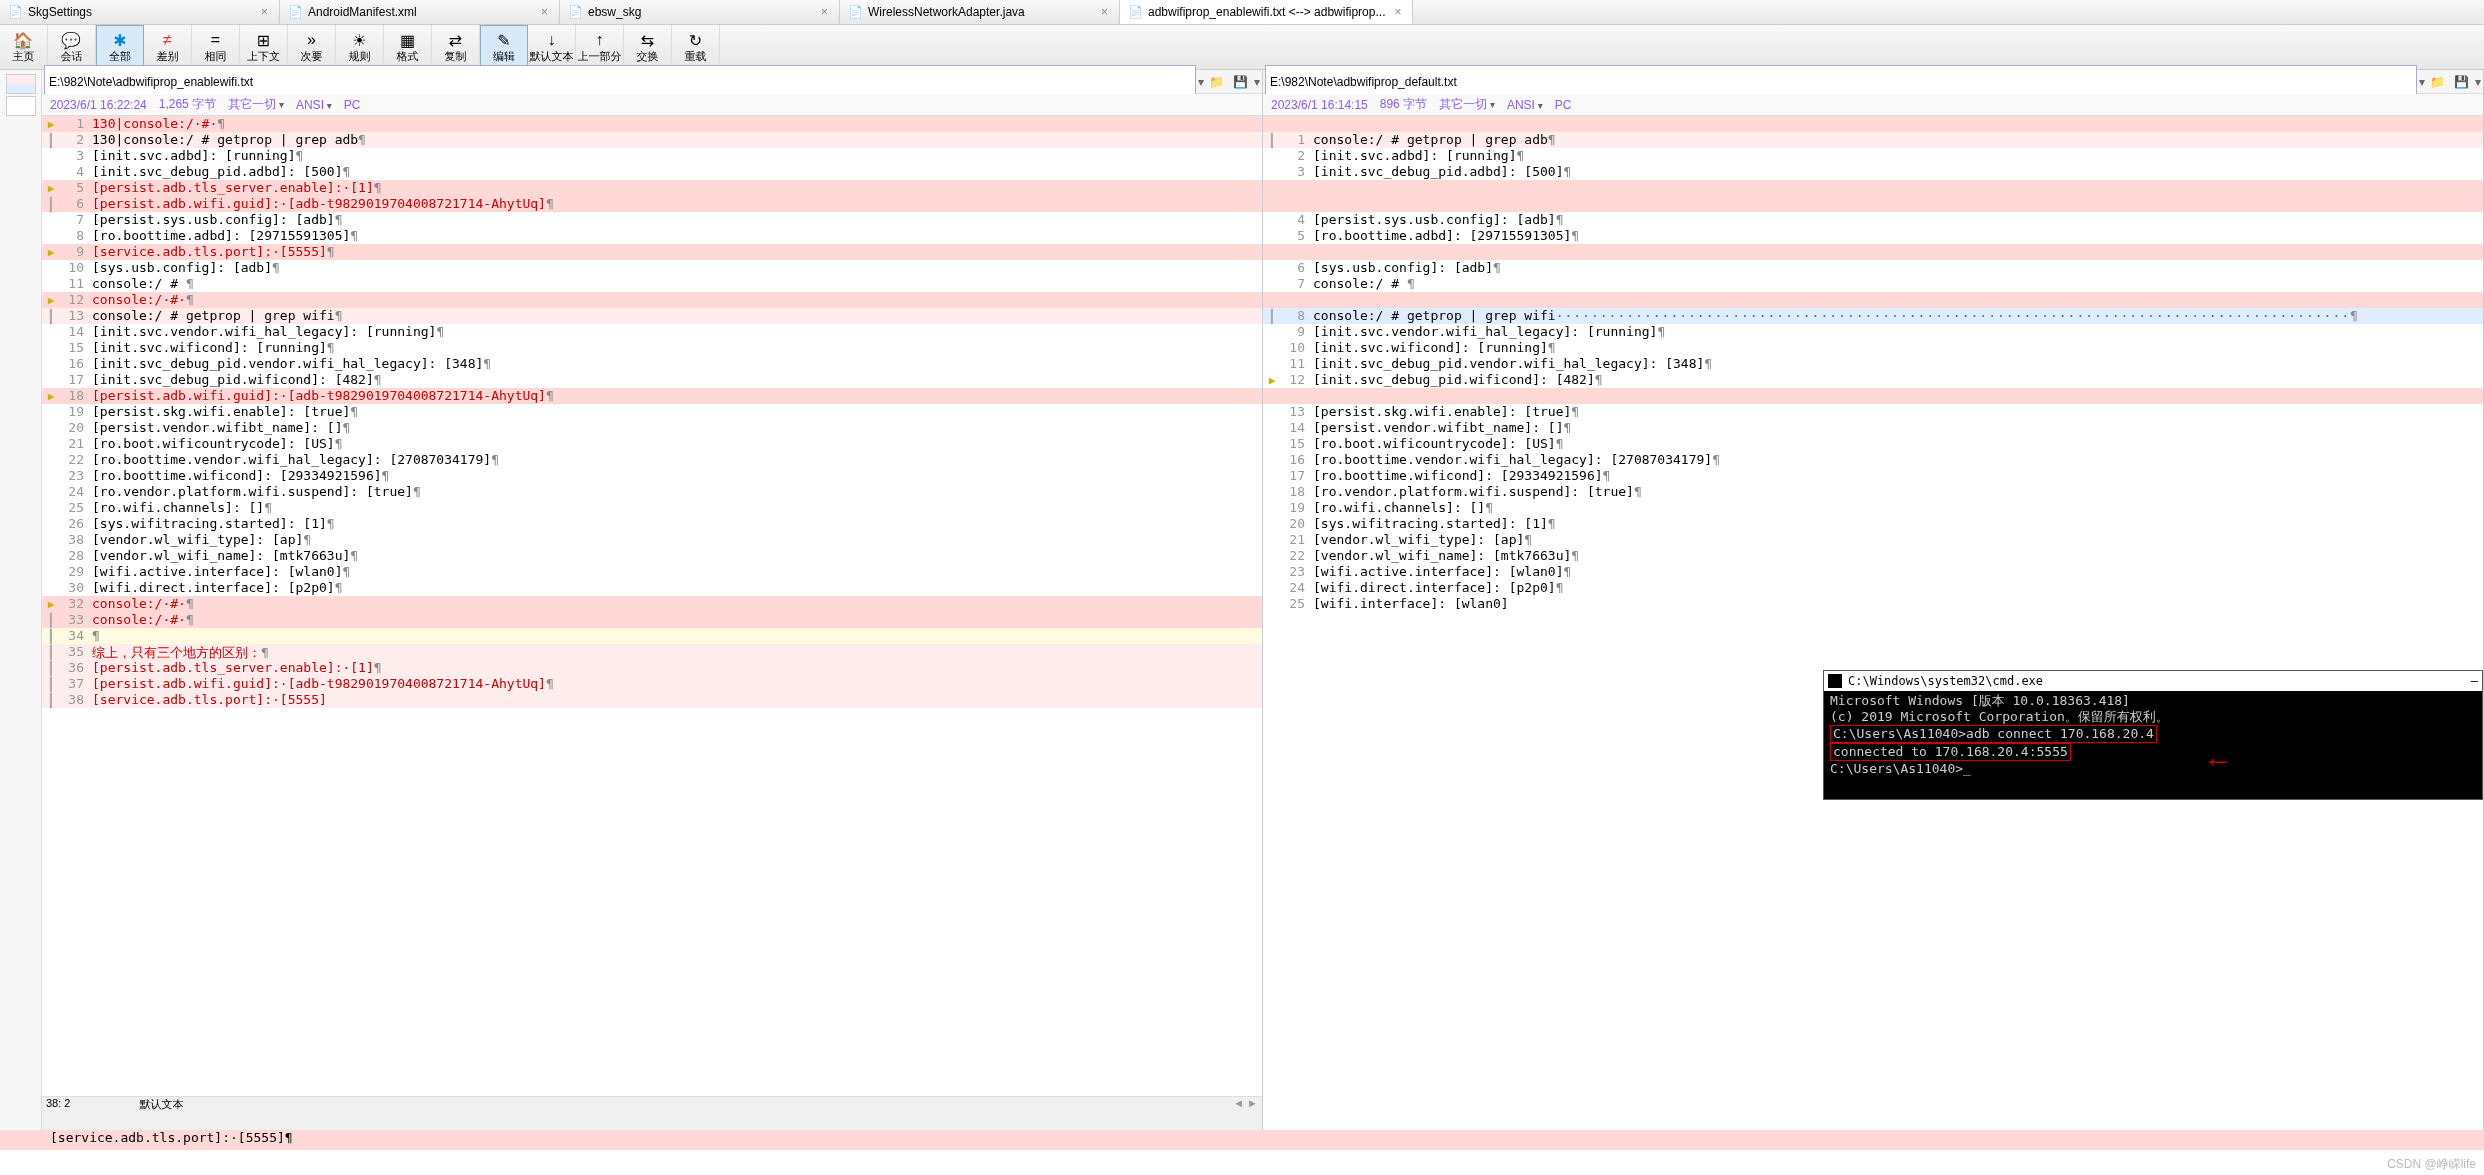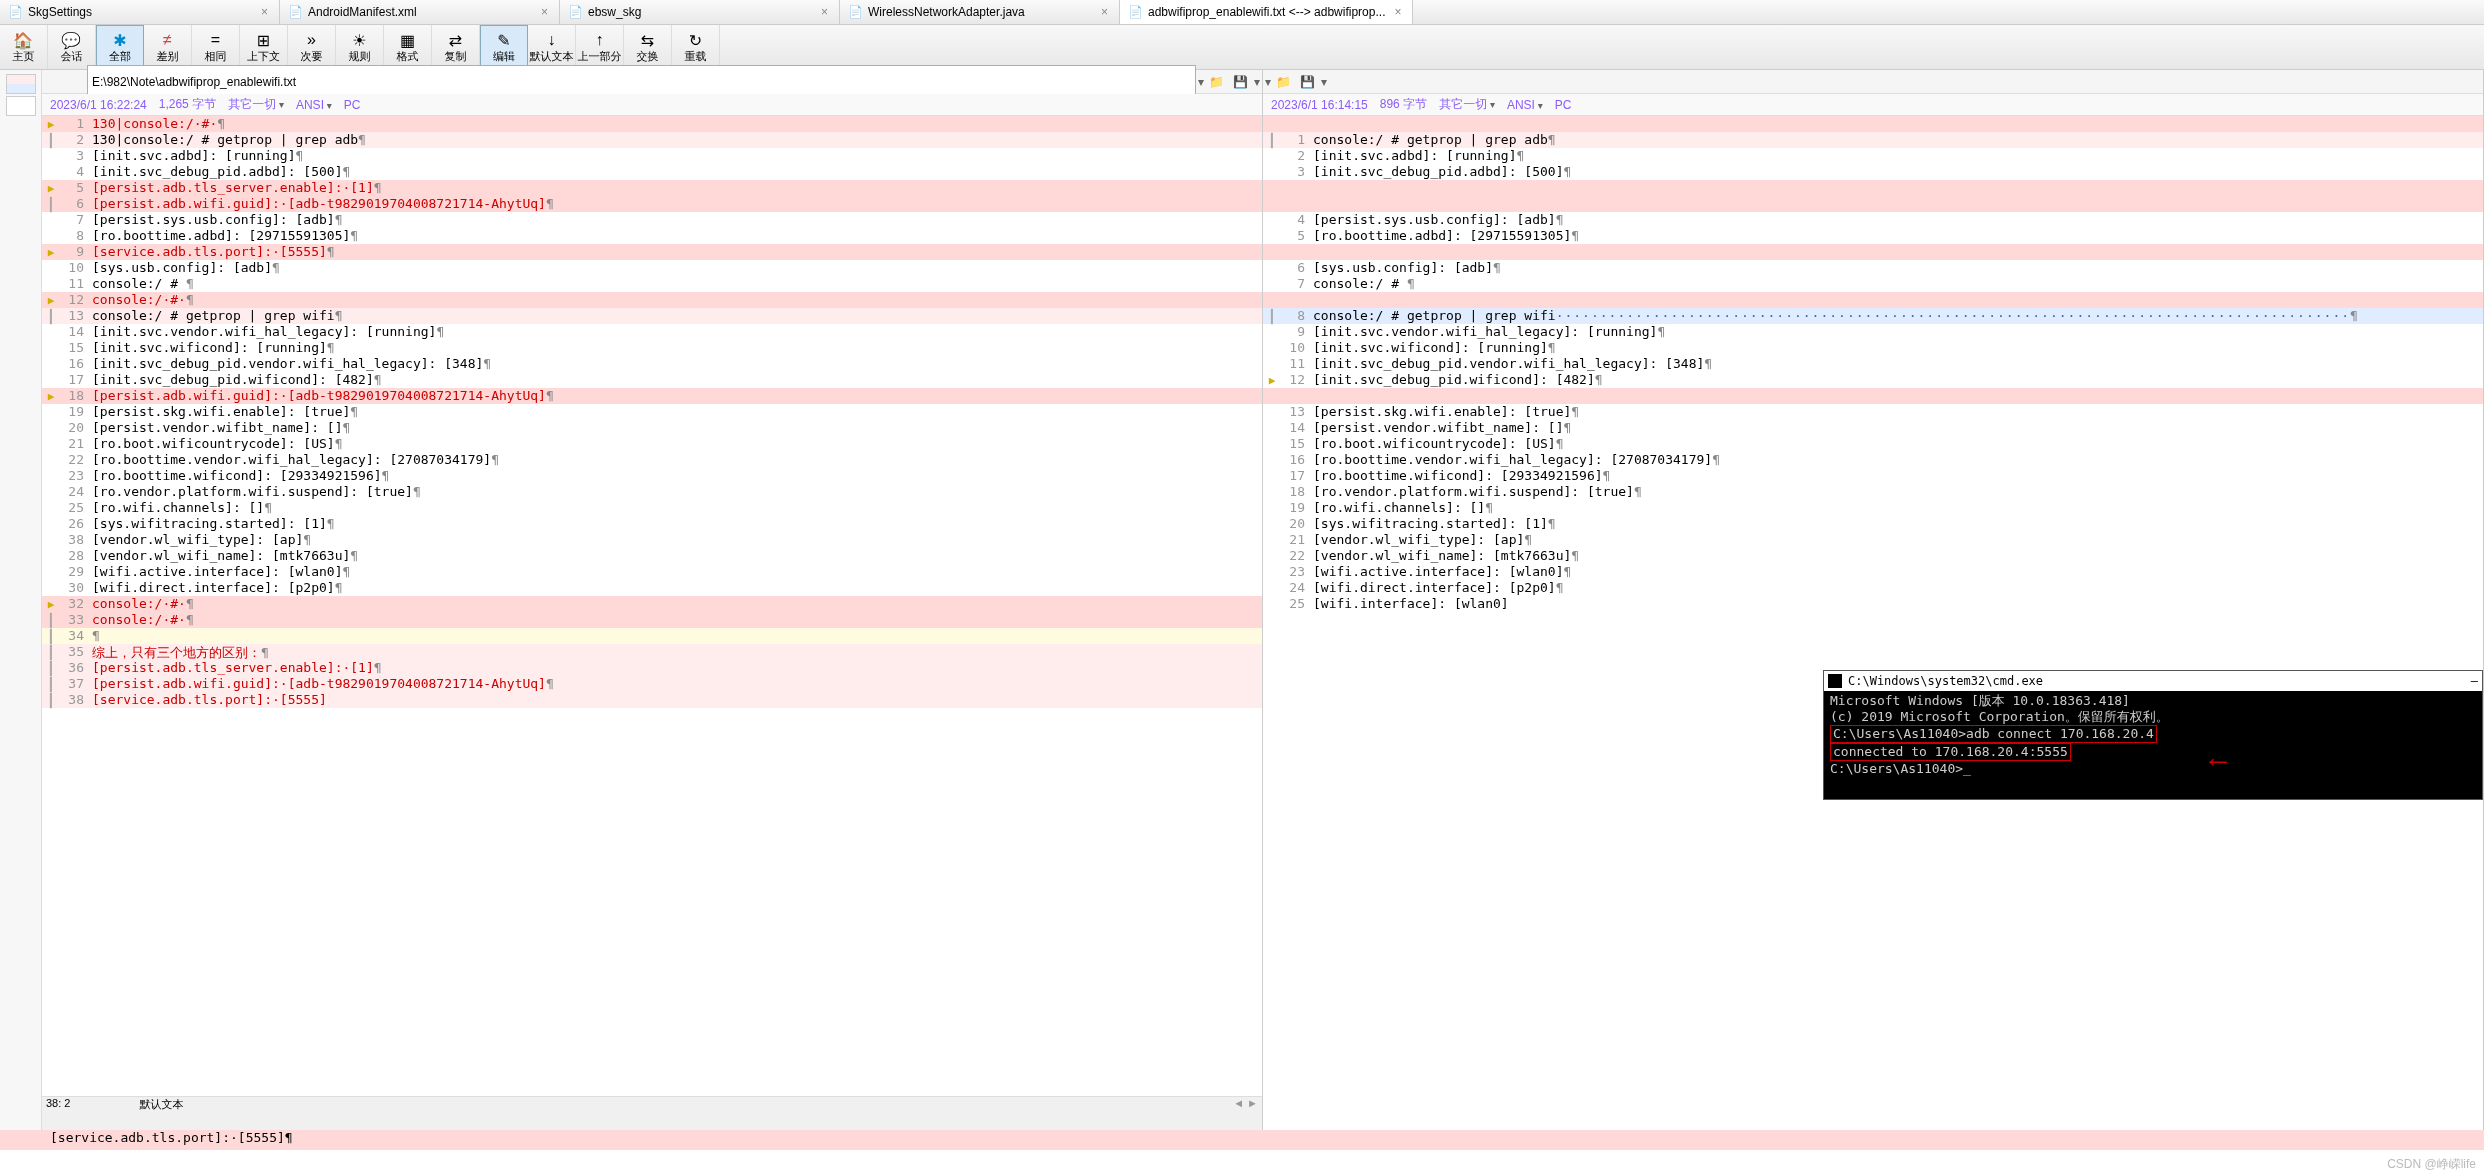--- a/index.html
+++ b/index.html
@@ -16,21 +16,21 @@
 .tbtn { display: flex; flex-direction: column; align-items: center; justify-content: center; width: 48px; height: 44px; border-right: 1px solid #ddd; font-size: 11px; cursor:pointer;}
 .tbtn.sel { background: #d8eaf9; border:1px solid #8ab; }
 .tbtn .ti { font-size: 16px; height:18px; }
 
 .panes { display: flex; height: calc(100% - 115px); }
 .sidebar { width: 42px; background: #f7f7f7; border-right: 1px solid #ddd; display:flex; flex-direction:column; align-items:center; padding-top:4px; gap:2px;}
 .sidebar-item { width:30px; height:20px; border:1px solid #ccc; background:#fff; font-size:9px; display:flex; align-items:center; justify-content:center;}
 .pane { flex: 1; display: flex; flex-direction: column; border-right: 1px solid #ccc; position:relative;}
 .pathbar { display: flex; height: 24px; align-items: center; background: #f5f5f5; border-bottom: 1px solid #ddd; gap:2px; padding:0 2px;}
 .pathbar .btn-icon { width:22px; height:20px; display:flex; align-items:center; justify-content:center; border:1px solid transparent; cursor:pointer;}
-.path-input { flex:1; border:1px solid #aac; background:#fff; height:20px; padding:16px 4px; font-size:12px;margin-left:43px; }
+.path-input { flex:1; border:1px solid #aac; background:#fff; height:20px; padding:16px 4px; font-size:12px; }
 .infobar { height: 22px; display:flex; align-items:center; padding:0 8px; gap:12px; font-size:12px; color:#8b5cf6; border-bottom:1px solid #ddd; background:#f9f9f9;}
 .infobar .drop::after { content:" ▾"; color:#666; font-size:10px;}
 .editor { flex:1; overflow:auto; font-family: Consolas, monospace; font-size:13px; background:#fff; position:relative;}
 .line { display:flex; height:16px; white-space:pre; }
 .gutter { width:30px; text-align:right; color:#999; padding-right:6px; user-select:none; flex-shrink:0;}
 .marker { width:18px; display:flex; align-items:center; justify-content:center; flex-shrink:0;}
 .arrow-marker { color:#d0b000; font-size:11px;}
 .code { flex:1; padding-left:2px;}
 .line.pink { background:#ffd8d8; }
 .line.ltpink { background:#ffecec; }
@@ -208,20 +208,21 @@
         </div>
     <div class="pane-scrollbar-h">
       <span>38: 2</span>
       <span style="margin-left:69px">默认文本</span>
       <span style="margin-left:auto;color:#999">◄ ►</span>
     </div>
   </div>
 
   <div class="pane">
     <div class="pathbar">
+      <input class="path-input" value="E:\982\Note\adbwifiprop_default.txt" style="">
       <span style="color:#666">▾</span>
       <div class="btn-icon">📁</div>
       <div class="btn-icon">💾</div>
       <span style="color:#666">▾</span>
     </div>
     <div class="infobar">
       <span>2023/6/1 16:14:15</span>
       <span>896 字节</span>
       <span class="drop">其它一切</span>
       <span class="drop">ANSI</span>

